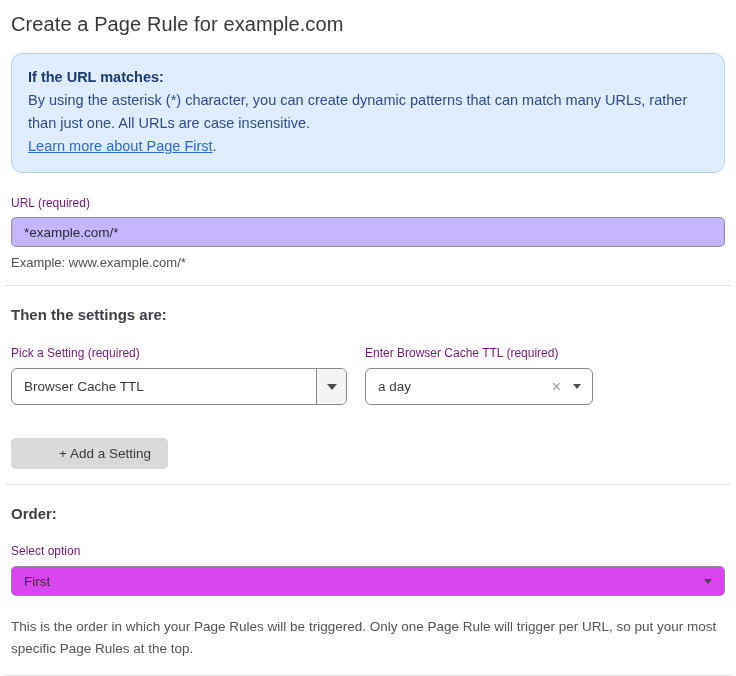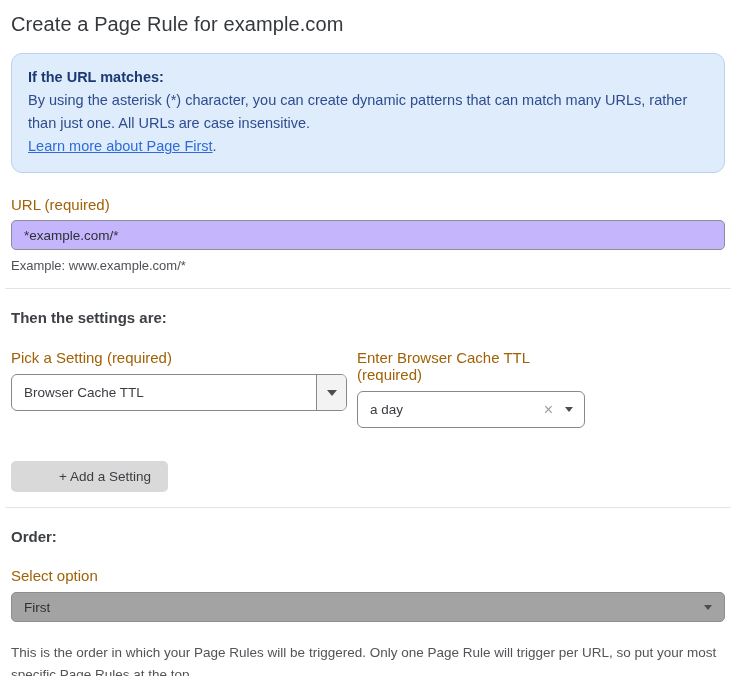--- a/index.html
+++ b/index.html
@@ -35,22 +35,22 @@
     color: #1b3a73;
   }
   .info-box a.info-link {
     color: #2f6bd8;
     text-decoration: underline;
     cursor: pointer;
   }
   
   .field-label {
     display: block;
-    font-size: 15px;
-    color: #a16207;
+    font-size: 12px;
+    color: #701a75;
   }
   .url-label { margin-top: 23px; }
   .text-input {
     display: block;
     width: 100%;
     height: 30px;
     margin-top: 7px;
     border: 1px solid #8c8f94;
     border-radius: 5px;
     padding: 0 12px;
@@ -73,21 +73,21 @@
   h2.section-heading {
     margin-top: 20px;
     font-size: 15px;
     font-weight: 700;
     color: #3c3f44;
   }
   
   .settings-row {
     margin-top: 23px;
     display: flex;
-    gap: 10px;
+    gap: 18px;
   }
   .col-pick { width: 336px; }
   .col-ttl  { width: 228px; }
   .dropdown {
     position: relative;
     margin-top: 8px;
     height: 37px;
     border: 1px solid #85888d;
     border-radius: 6px;
     background: #fff;
@@ -161,21 +161,21 @@
     margin-top: 8px;
     height: 30px;
     width: 100%;
     border: 1px solid #8c8f94;
     border-radius: 5px;
     display: flex;
     align-items: center;
     font-size: 13.5px;
     color: #2e3136;
     cursor: pointer;
-    background: #a3a3a3;
+    background: #d946ef;
     justify-content: center;
   }
   .select-box .dd-value { flex: 1; padding-left: 12px; }
   .select-box .dd-caret-plain { padding-right: 12px; }
   .order-helper {
     margin-top: 20px;
     font-size: 13.5px;
     line-height: 22px;
     color: #515458;
   }

